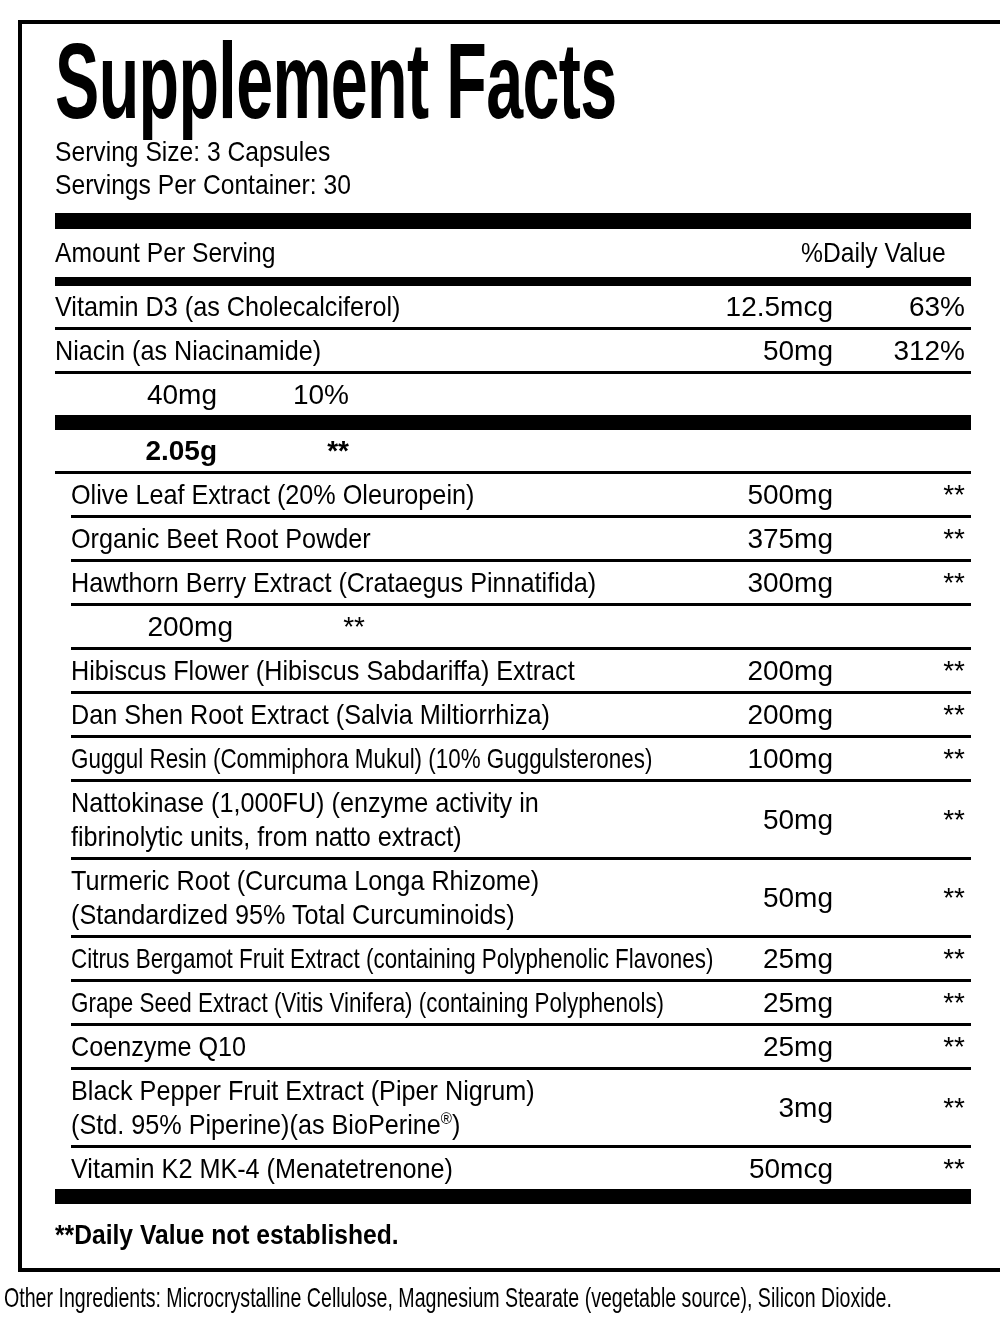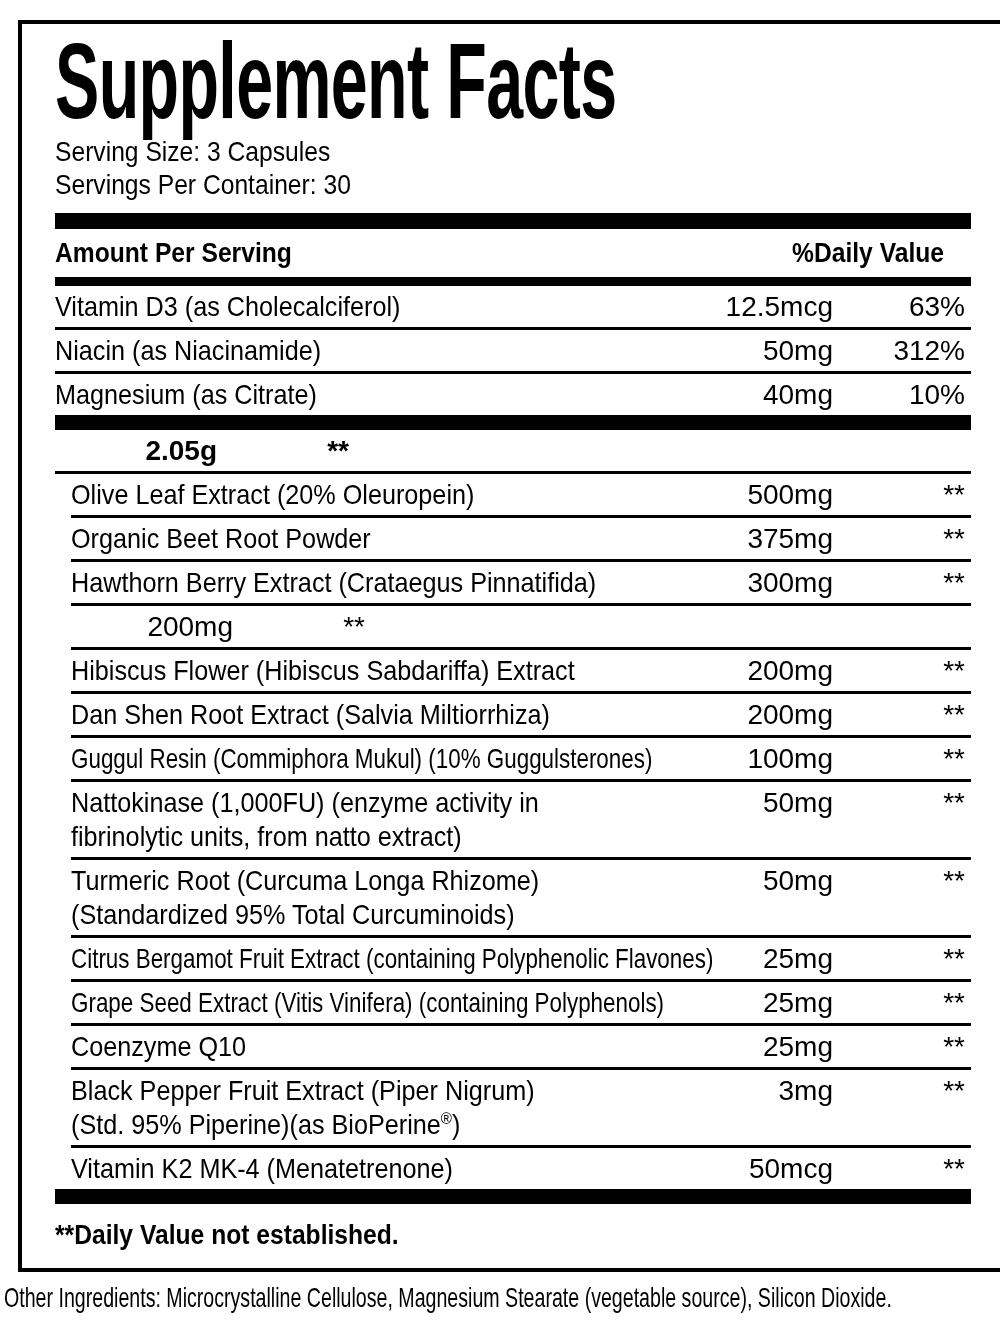--- a/index.html
+++ b/index.html
@@ -37,28 +37,28 @@
   .serving { font-size:28px; line-height:33px; }
 
   .bar { background:var(--ink); width:100%; }
   .bar.h16 { height:16px; }
   .bar.h15 { height:15px; }
   .bar.h9  { height:9px;  }
   .bar.top { margin-top:12px; }
 
   .head-row {
     display:flex; justify-content:space-between; align-items:center;
-    font-size:28px; font-weight:bold; line-height:34px;
+    font-size:28px; font-weight:normal; line-height:34px;
     padding:7px 0;
     text-align:right;
   }
   .head-row .hr { padding-right:6px; }
 
   .section .row {
-    display:flex; align-items:flex-start;
+    display:flex; align-items:center;
     font-size:28px; line-height:34px;
     padding:4px 0 3px 0;
     border-bottom:3px solid var(--ink);
   }
   .section .row:last-child { border-bottom:none; }
   .section .row.indent { margin-left:16px; }
   .section .row.bold { font-weight:bold; }
   .row .lbl { flex:1 1 auto; min-width:0; overflow:visible; }
   .row .lbl .line { white-space:nowrap; }
   .row .amt { flex:0 0 162px; text-align:right; }
@@ -109,23 +109,20 @@
     <div class="dv">63%</div>
   </div>
           <div class="row">
     <div class="lbl">
               <div class="line"><span class="sx s90">Niacin (as Niacinamide)</span></div>
             </div>
     <div class="amt">50mg</div>
     <div class="dv">312%</div>
   </div>
           <div class="row">
-    <div class="lbl">
-              <div class="line"><span class="sx s90">Magnesium (as Citrate)</span></div>
-            </div>
     <div class="amt">40mg</div>
     <div class="dv">10%</div>
   </div>
         </div>
         <div class="bar h15"></div>
         <div class="section">
           <div class="row bold">
     <div class="amt">2.05g</div>
     <div class="dv">**</div>
   </div>

